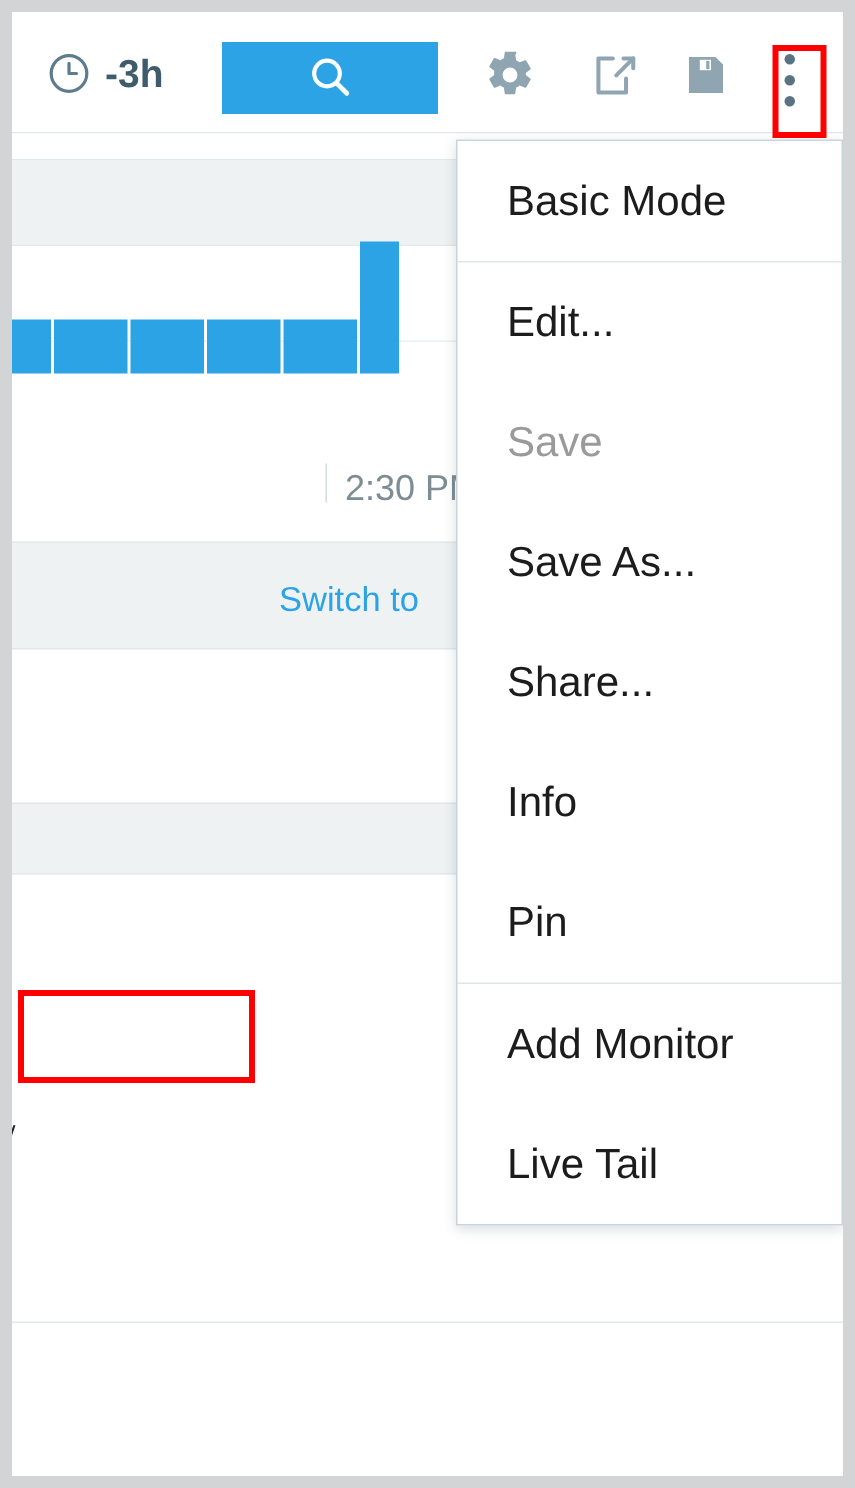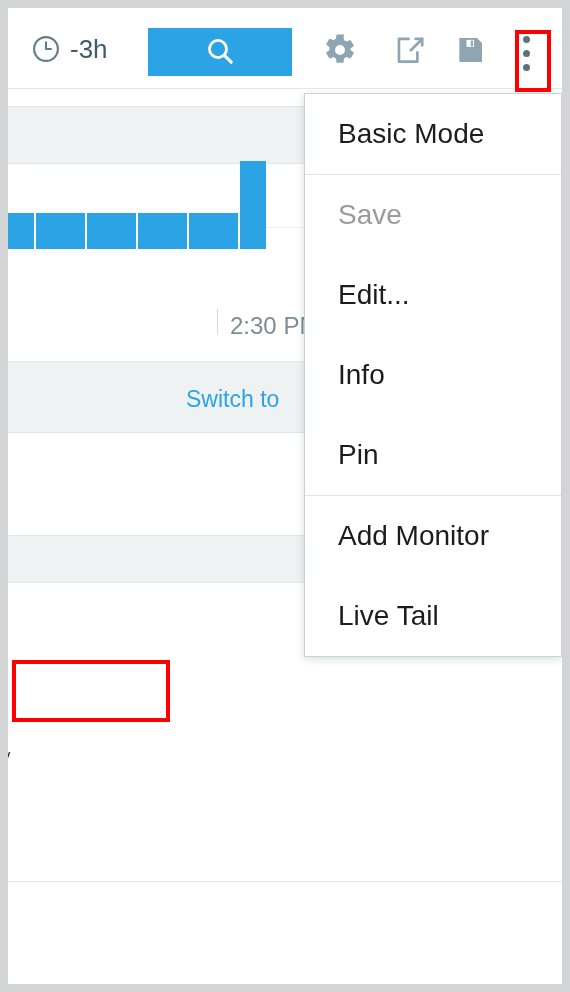--- a/index.html
+++ b/index.html
@@ -44,21 +44,21 @@
     top: 26px;
     height: 30px;
     display: flex;
     align-items: center;
     gap: 9px;
     color: #3c5a6b;
   }
   .time-range .clock-wrap { display: block; line-height: 0; }
   .time-range .label {
     font-size: 26px;
-    font-weight: 400;
+    font-weight: 700;
     color: #3f5c6c;
     letter-spacing: 0px;
   }
 
   #search-button {
     position: absolute;
     left: 140px;
     top: 20px;
     width: 144px;
     height: 48px;
@@ -371,25 +371,31 @@
     <div id="clipped-glyph">/</div>
 
     <div class="hrule" id="hrule-7"></div>
   </div>
 
   <div id="more-menu">
       <div class="menu-item">
         <span>Basic Mode</span>
       </div>
       <div class="menu-divider"></div>
+      <div class="menu-item">
+        <span>Edit...</span>
+      </div>
       <div class="menu-item disabled">
         <span>Save</span>
       </div>
       <div class="menu-item">
-        <span>Edit...</span>
+        <span>Save As...</span>
+      </div>
+      <div class="menu-item">
+        <span>Share...</span>
       </div>
       <div class="menu-item">
         <span>Info</span>
       </div>
       <div class="menu-item">
         <span>Pin</span>
       </div>
       <div class="menu-divider"></div>
       <div class="menu-item">
         <span>Add Monitor</span>

